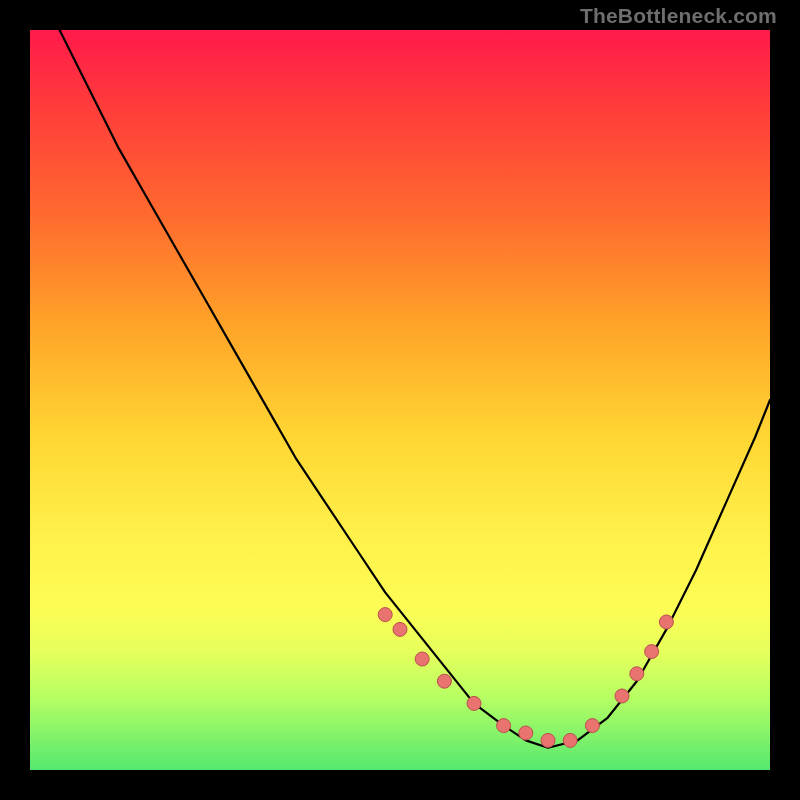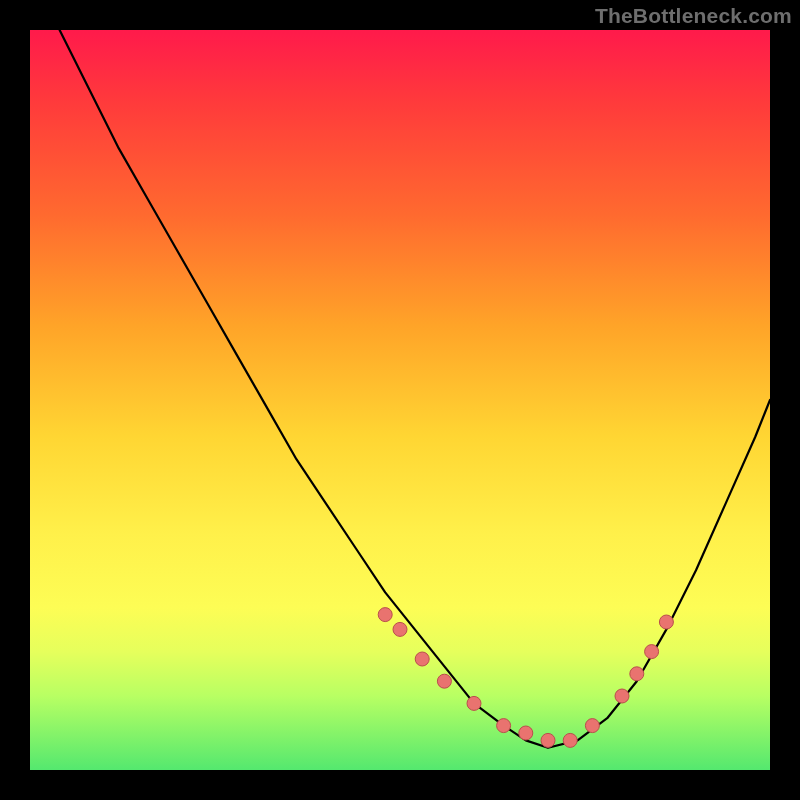--- a/index.html
+++ b/index.html
@@ -43,21 +43,21 @@
     position: absolute;
     left: 0;
     top: 0;
     width: 740px;
     height: 740px;
     overflow: visible;
   }
   .watermark {
     position: absolute;
     top: 4px;
-    right: 8px;
+    right: 23px;
     color: #6e6e6e;
     font-size: 21px;
     font-weight: 600;
     letter-spacing: 0.2px;
   }
 </style>
 </head>
 <body>
 
 <div class="frame">

